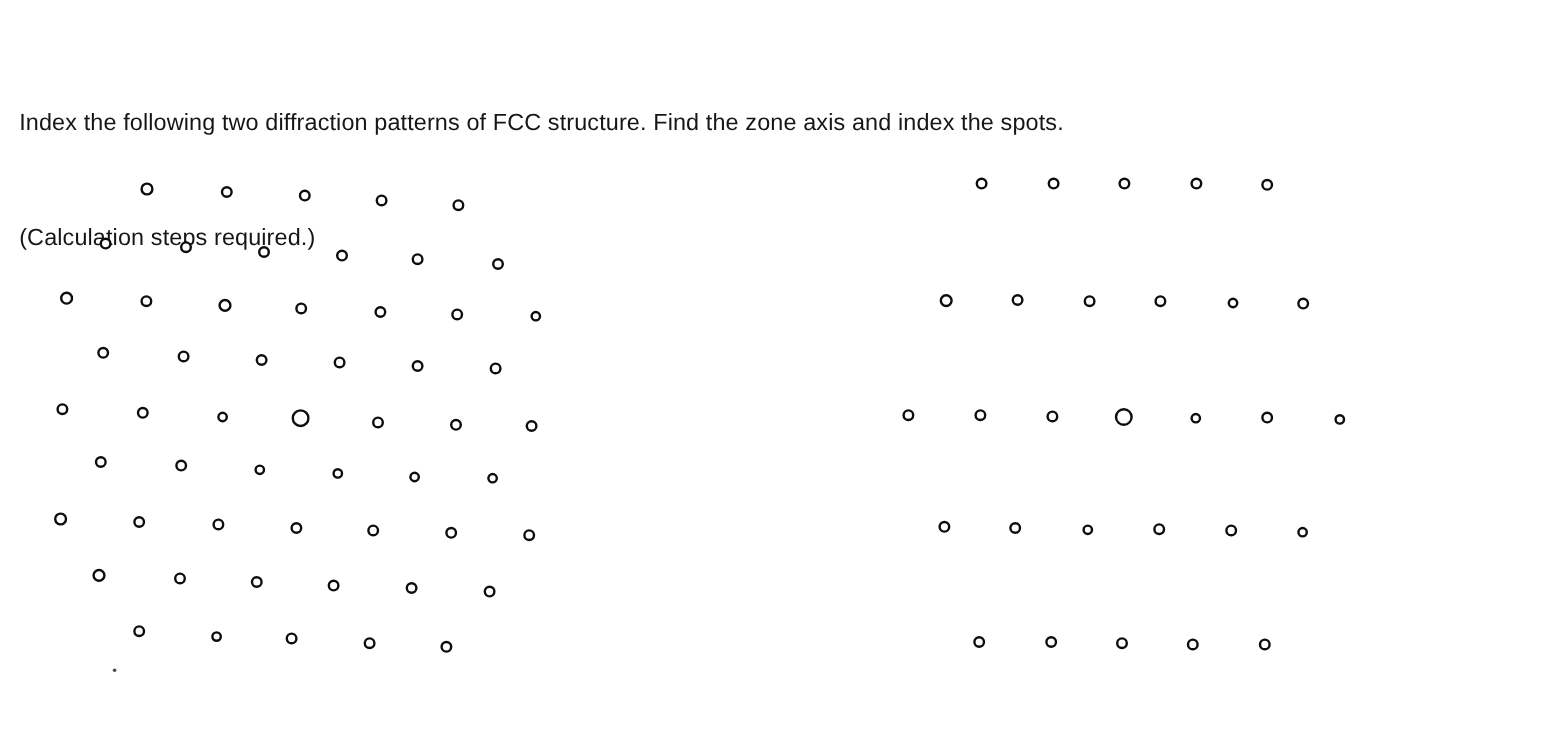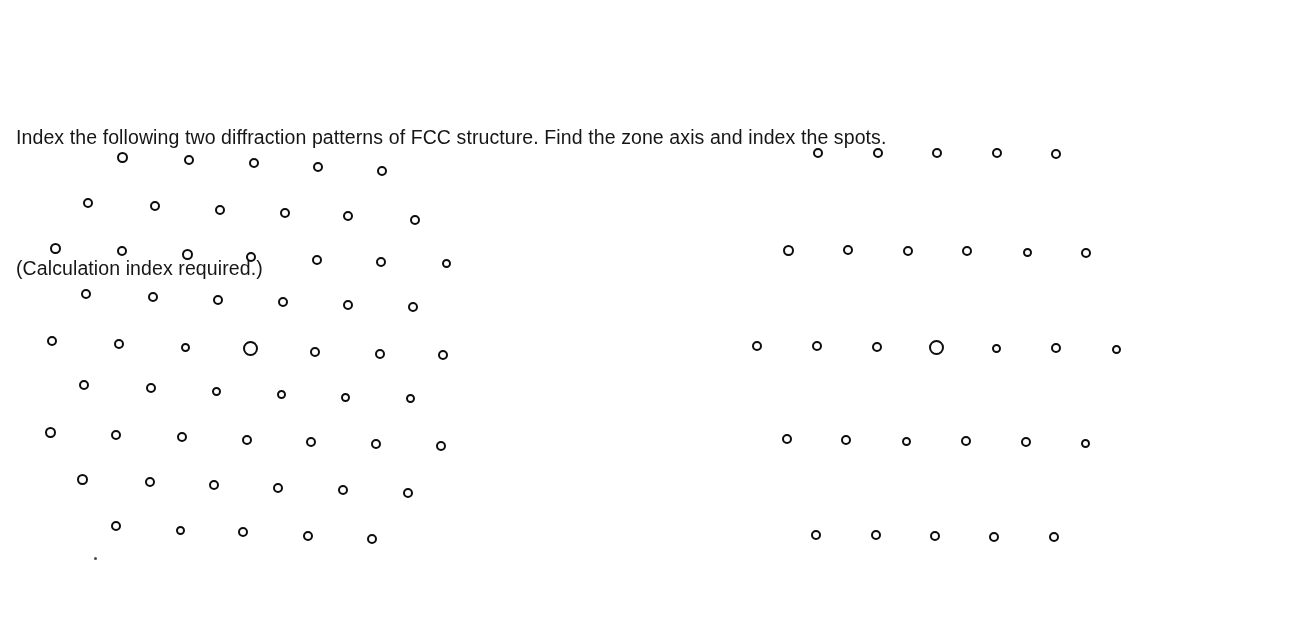--- a/index.html
+++ b/index.html
@@ -29,21 +29,20 @@
     width: 1240px;
     font-size: 19.5px;
     line-height: 32px;
     color: #161616;
     letter-spacing: 0.1px;
     white-space: pre-wrap;
   }
   .q-line {
     display: block;
     white-space: pre;
-    margin-top: 35px;
   }
   .patterns-area {
     position: absolute;
     left: 0;
     top: 0;
     width: 1296px;
     height: 618px;
     pointer-events: none;
   }
   .pattern {
@@ -69,21 +68,21 @@
     border-radius: 50%;
   }
 </style>
 </head>
 <body>
 
 <div id="page">
 
   <div class="question-text">
     <span class="q-line">Index the following two diffraction patterns of FCC structure. Find the zone axis and index the spots.</span>
-    <span class="q-line">(Calculation index required.)</span>
+    <span class="q-line">(Calculation steps required.)</span>
   </div>
 
   <div class="patterns-area">
     <div class="pattern">
         <div class="spot" style="width: 11px; height: 11px; left: 116.5px; top: 151.5px; border-width: 2.6px; border-color: rgb(13, 13, 13); background: rgb(255, 255, 255);"></div>
         <div class="spot" style="width: 10px; height: 10px; left: 184px; top: 155px; border-width: 2.6px; border-color: rgb(13, 13, 13); background: rgb(255, 255, 255);"></div>
         <div class="spot" style="width: 10px; height: 10px; left: 249px; top: 158px; border-width: 2.6px; border-color: rgb(13, 13, 13); background: rgb(255, 255, 255);"></div>
         <div class="spot" style="width: 10px; height: 10px; left: 313px; top: 162px; border-width: 2.6px; border-color: rgb(13, 13, 13); background: rgb(255, 255, 255);"></div>
         <div class="spot" style="width: 10px; height: 10px; left: 377px; top: 166px; border-width: 2.6px; border-color: rgb(13, 13, 13); background: rgb(255, 255, 255);"></div>
         <div class="spot" style="width: 10px; height: 10px; left: 83px; top: 198px; border-width: 2.6px; border-color: rgb(13, 13, 13); background: rgb(255, 255, 255);"></div>

